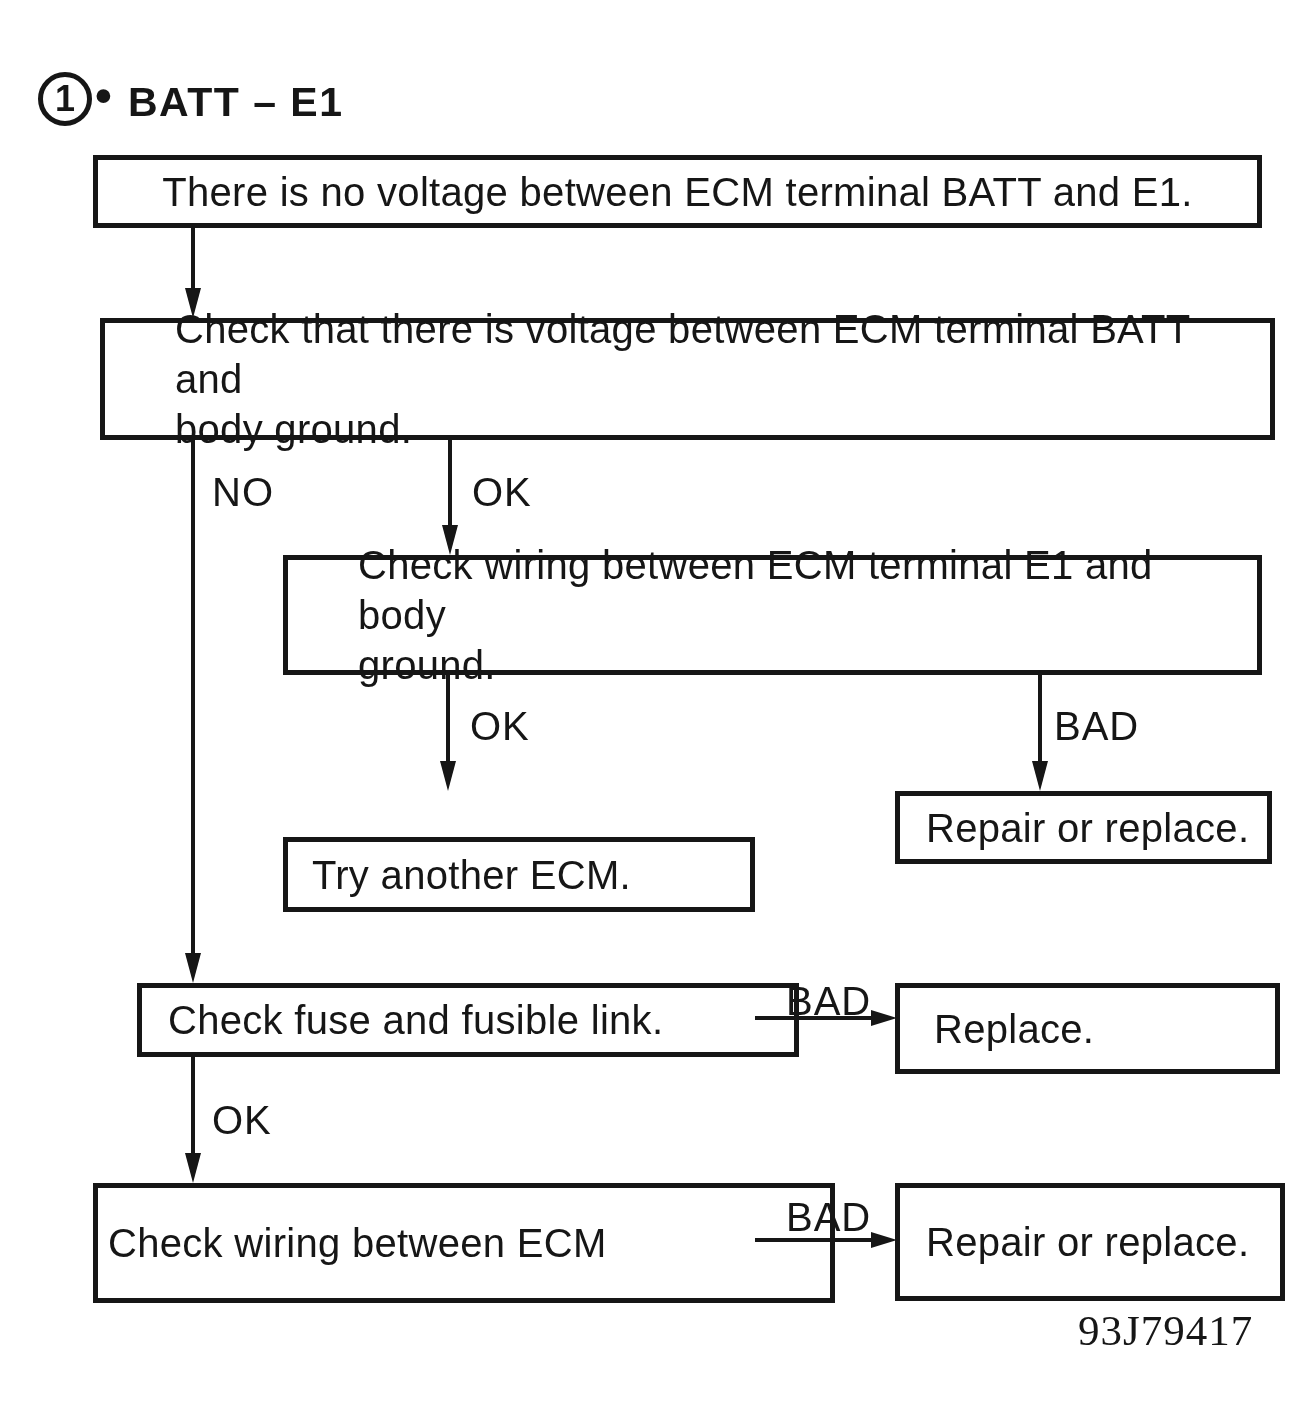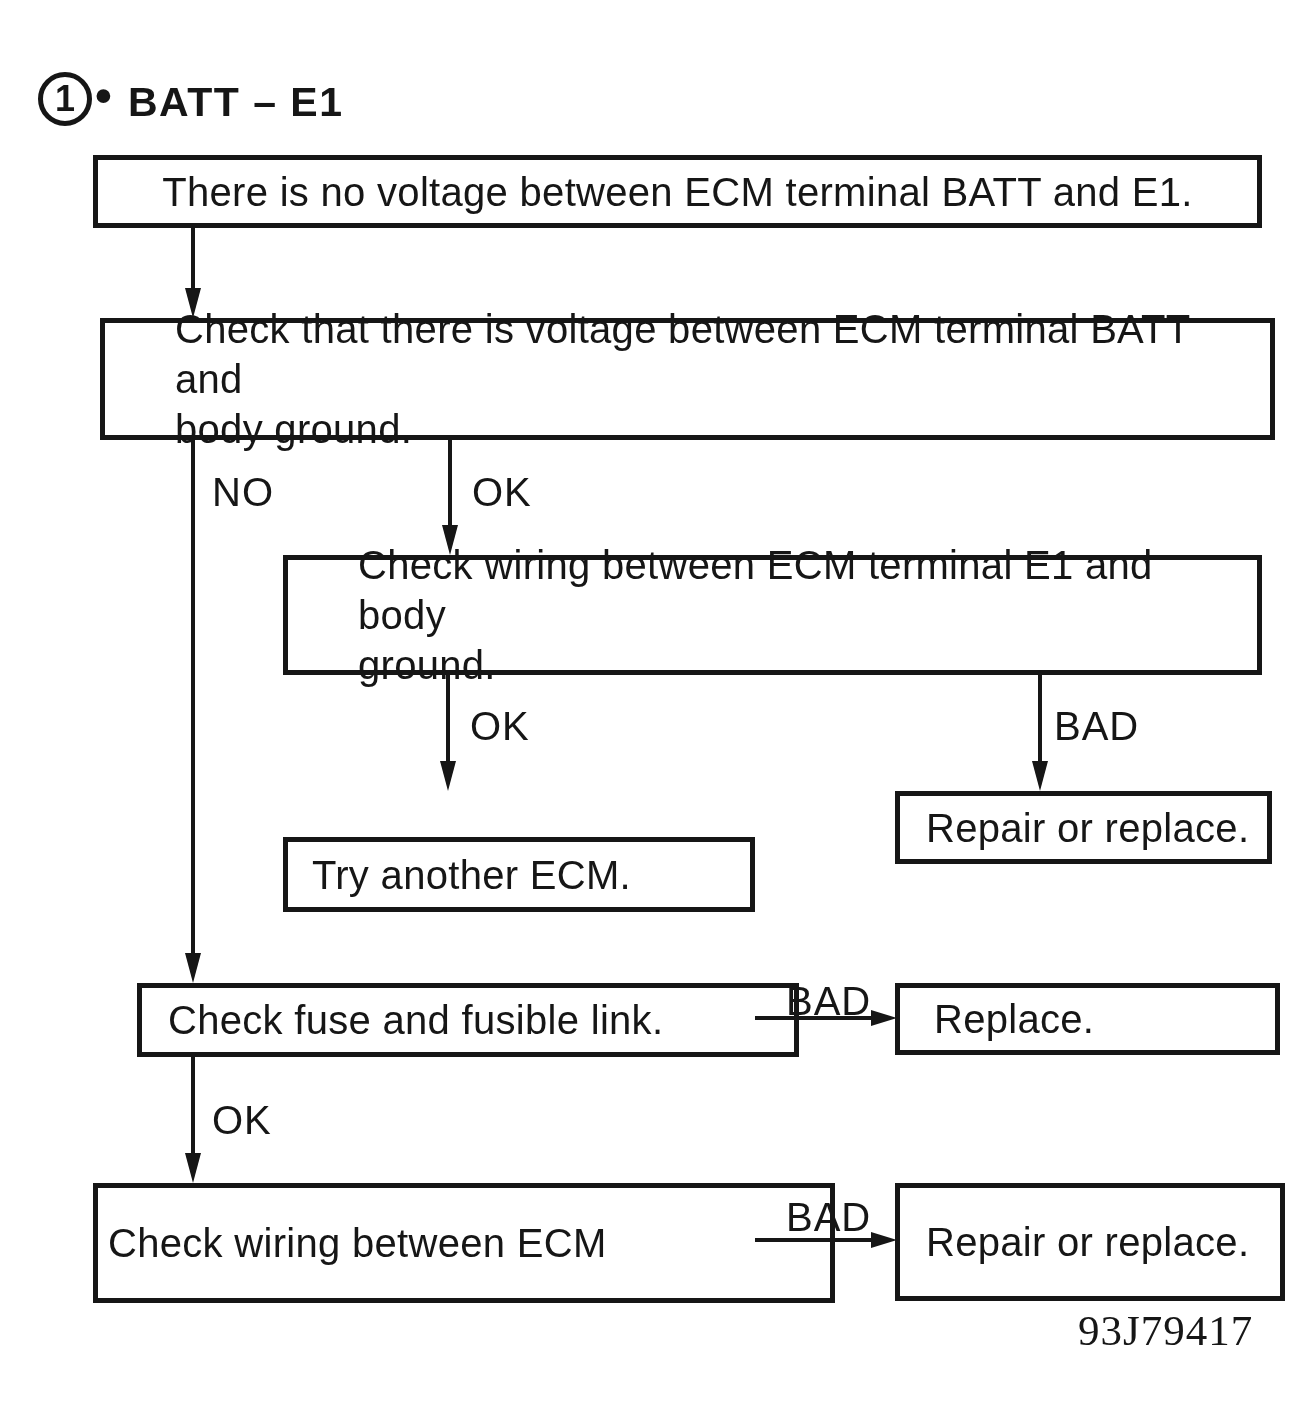--- a/index.html
+++ b/index.html
@@ -17,21 +17,21 @@
   
   .node { position:absolute; border:5px solid #161616; background:#ffffff;
     font-size:40px; letter-spacing:0.3px; display:flex; flex-direction:column; justify-content:center; }
   .node .txt { display:block; line-height:50px; }
   .node-a { left:93px;  top:155px;  width:1169px; height:73px;  align-items:center; text-align:center; }
   .node-b { left:100px;  top:318px;  width:1175px; height:122px; padding-left:70px; padding-right:20px; }
   .node-c { left:283px; top:555px;  width:979px;  height:120px; padding-left:70px; padding-right:20px; }
   .node-d { left:283px; top:837px;  width:472px;  height:75px;  padding-left:24px; }
   .node-e { left:895px; top:791px;  width:377px;  height:73px;  padding-left:26px; }
   .node-f { left:93px;  top:983px;  width:662px;  height:74px;  padding-left:26px;margin-left:44px; }
-  .node-g { left:895px; top:983px;  width:385px;  height:72px;  padding-left:34px; }
+  .node-g { left:895px; top:983px;  width:385px;  height:91px;  padding-left:34px; }
   .node-h { left:93px;  top:1183px; width:742px;  height:120px; padding-left:10px; }
   .node-i { left:895px; top:1183px; width:390px;  height:118px; padding-left:26px; }
 
   
   .vline { position:absolute; width:4px; background:#161616; }
   .hline { position:absolute; height:4px; background:#161616; }
   .arrow-down { position:absolute; width:0; height:0;
     border-left:8px solid transparent; border-right:8px solid transparent; border-top:30px solid #161616; }
   .arrow-right { position:absolute; width:0; height:0;
     border-top:8px solid transparent; border-bottom:8px solid transparent; border-left:26px solid #161616; }

